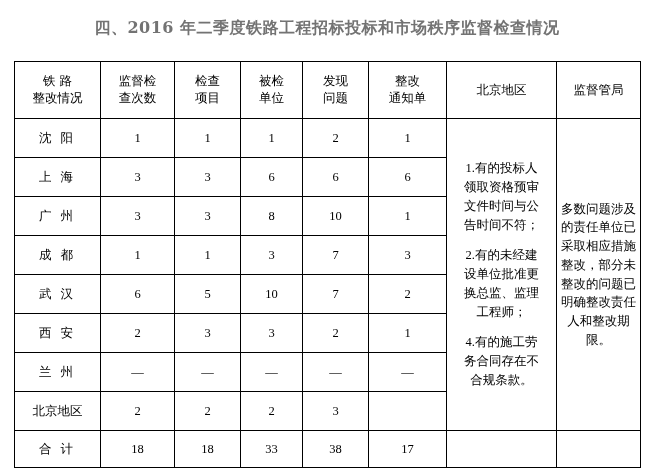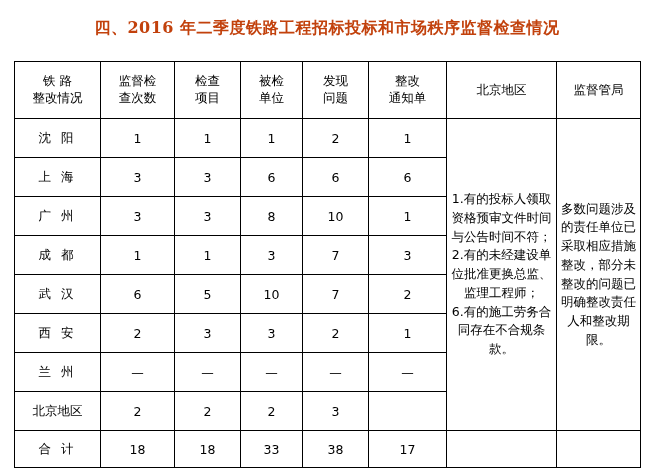--- a/index.html
+++ b/index.html
@@ -20,21 +20,21 @@
     height: 475px;
     box-sizing: border-box;
   }
   .doc-title {
     text-align: center;
     font-weight: bold;
     font-size: 16px;
     letter-spacing: 0.5px;
     padding-top: 18px;
     padding-bottom: 14px;
-    color: #c2410c;
+    color: #737373;
     font-family: "DejaVu Serif", "Liberation Serif", serif;
   }
   .table-wrap {
     padding: 8px 14px;
   }
   table.main {
     border-collapse: collapse;
     width: 626px;
     table-layout: fixed;
     border: 1.5px solid #000;
@@ -47,41 +47,42 @@
     padding: 2px 2px;
     font-weight: normal;
   }
   thead th {
     height: 52px;
     line-height: 1.35;
     font-size: 12.5px;
   }
   tbody td {
     height: 34px;
+    font-family: Liberation Serif, serif;
   }
   .hdr-line {
     display: block;
   }
   .bureau-cell {
     letter-spacing: 3px;
   }
   .bureau-cell.nospace {
     letter-spacing: 0px;
     margin-left: 27px;
   }
   .issues-cell, .rect-cell {
     text-align: left;
     vertical-align: middle;
     font-size: 11.5px;
     line-height: 1.5;
     padding: 4px 6px;
     letter-spacing: 0px;
   }
   .issues-cell p, .rect-cell p {
-    margin: 0;
+    margin: 12px;
   }
   .total-row td {
     height: 32px;
   }
   .dash {
     font-size: 13px;
   }
   col.c-bureau { width: 86px; }
   col.c-num { width: 74px; }
   col.c-item { width: 66px; }
@@ -148,21 +149,21 @@
         <tr>
           <td class="bureau-cell">沈 阳</td>
           <td>1</td>
           <td>1</td>
           <td>1</td>
           <td>2</td>
           <td>1</td>
           <td class="issues-cell" rowspan="8">
             <p>1.有的投标人领取资格预审文件时间与公告时间不符；</p>
             <p>2.有的未经建设单位批准更换总监、监理工程师；</p>
-            <p>6.有的施工劳务合同存在不合规条款。</p>
+            <p>4.有的施工劳务合同存在不合规条款。</p>
           </td>
           <td class="rect-cell" rowspan="8">多数问题涉及的责任单位已采取相应措施整改，部分未整改的问题已明确整改责任人和整改期限。</td>
         </tr>
         <tr>
           <td class="bureau-cell">上 海</td>
           <td>3</td>
           <td>3</td>
           <td>6</td>
           <td>6</td>
           <td>6</td>

